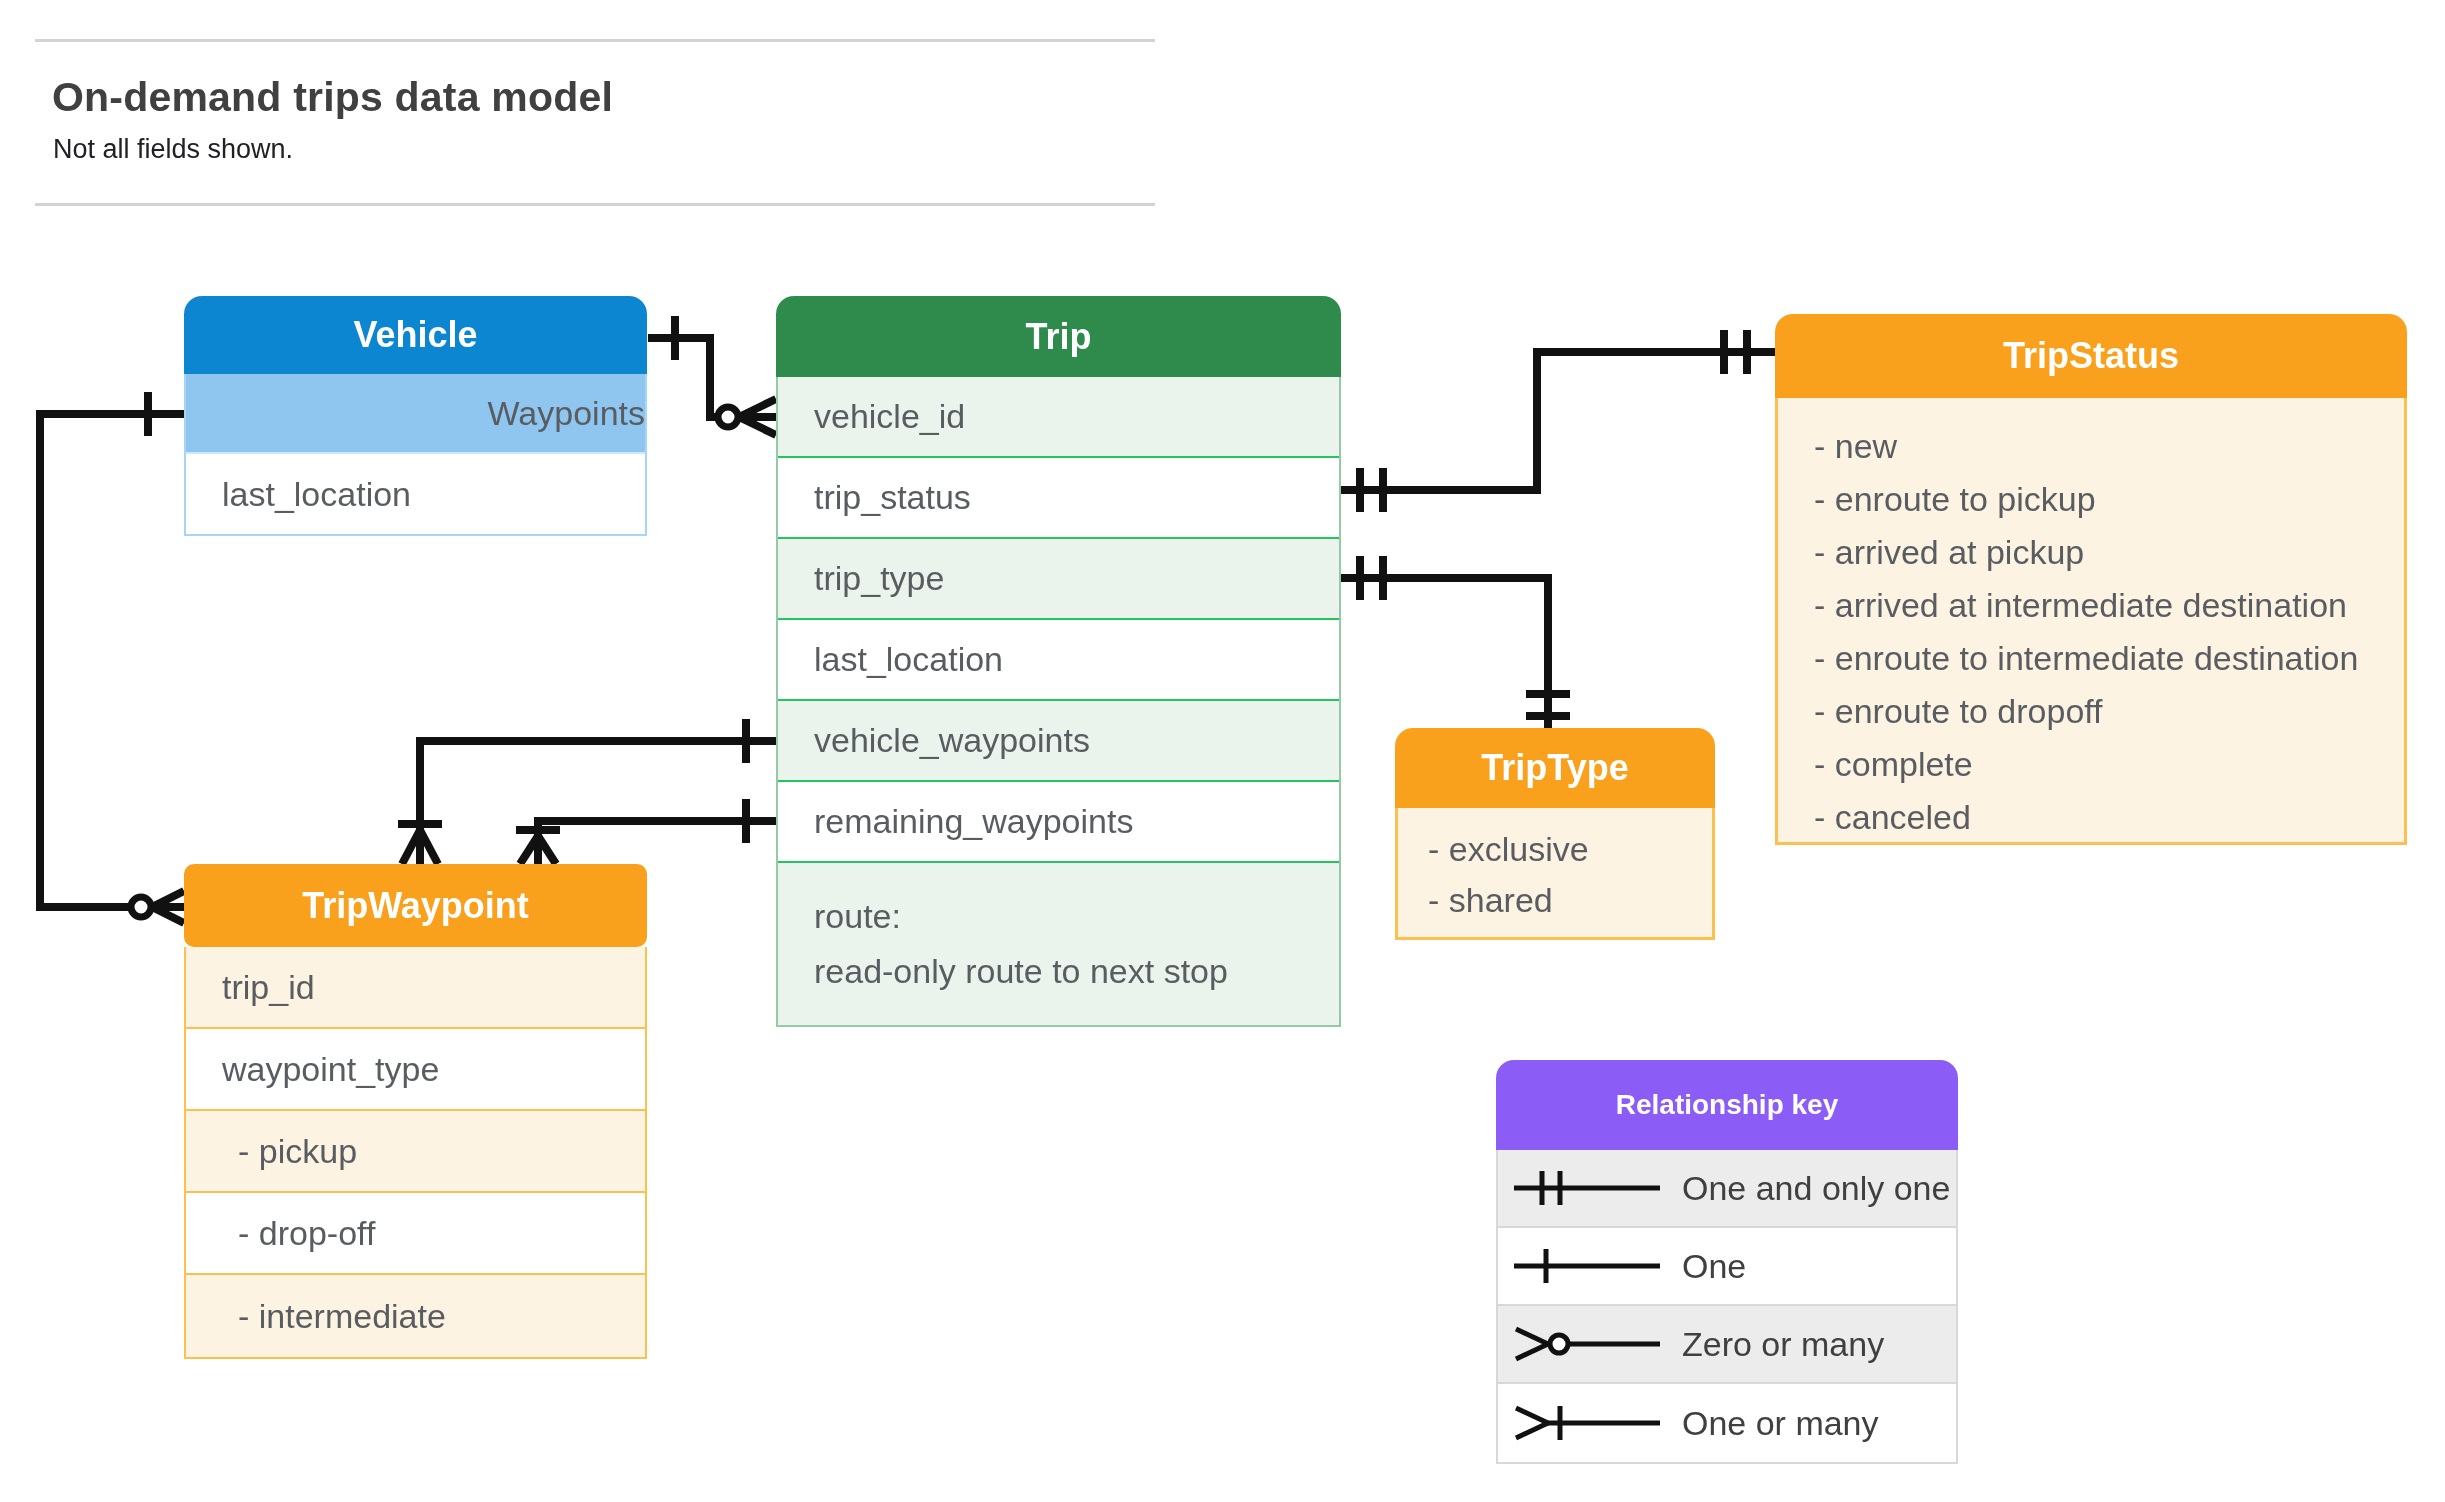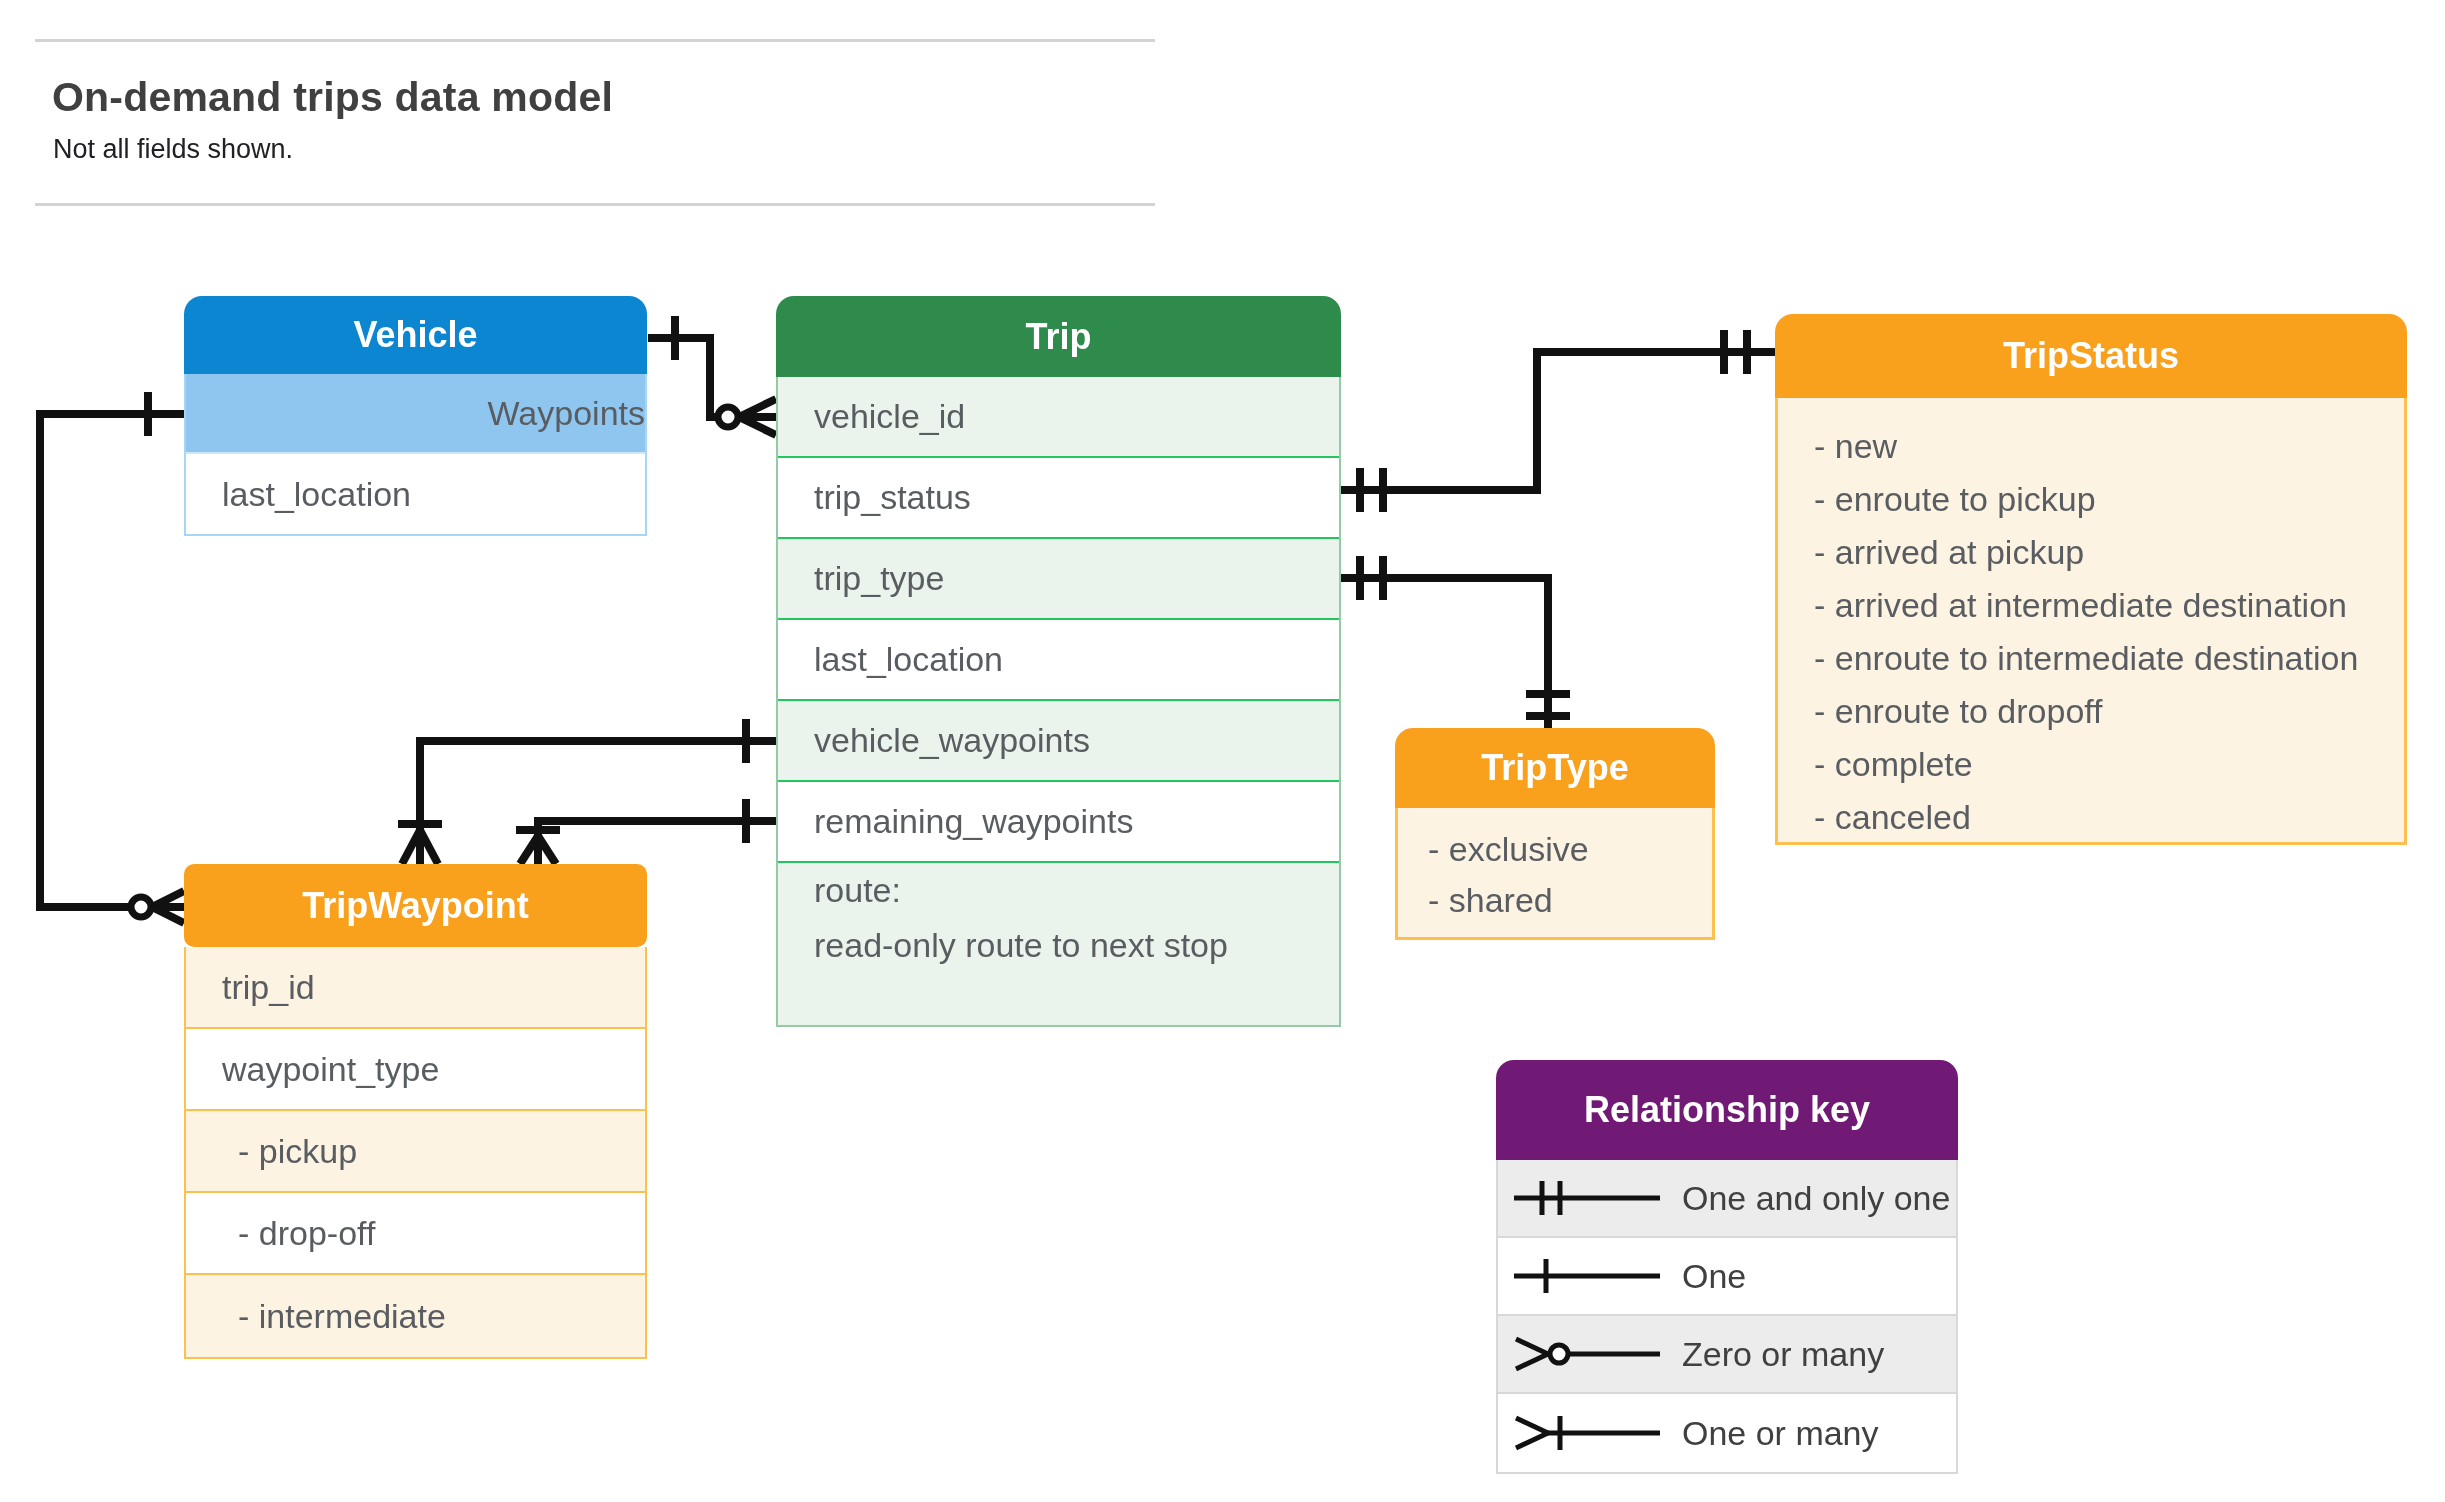--- a/index.html
+++ b/index.html
@@ -27,34 +27,34 @@
   .bg-blue-tint{background:#8fc6ef;justify-content:flex-end;}
   .vrow{height:80px;border-bottom:2px solid #cfe7fa;}
   .vrow:last-child{border-bottom:none;}
 
   
   .hdr.green{background:#2e8b4b;height:81px;}
   .ebody.green{border:2px solid #96c9a5;border-top:none;}
   .bg-green-tint{background:#eaf3ec;}
   .trow{height:81px;border-bottom:2px solid #22c55e;}
   .trow:last-child{border-bottom:none;}
-  .trow.route{height:162px;flex-direction:column;align-items:flex-start;}
+  .trow.route{height:162px;flex-direction:column;align-items:flex-start;justify-content:center;}
   .trow.route .line{line-height:55px;}
 
   
   .hdr.orange{background:#f9a01c;}
   .ebody.orange{border:3px solid #fbc04d;border-top:none;background:#fdf3e3;}
   .bg-cream{background:#fdf3e3;}
   .wrow{height:82px;border-bottom:2px solid #fbc04d;}
   .wrow:last-child{border-bottom:none;}
   .enum-list{box-sizing:border-box;font-size:34px;color:#595d61;}
   .enum-list .line{display:block;}
 
   
-  .hdr.gray{background:#701a75;height:100px;font-size:36px;}
+  .hdr.gray{background:#8b5cf6;height:90px;font-size:28px;}
   .ebody.gray{border:2px solid #d8d8d8;border-top:none;}
   .krow{height:78px;display:flex;align-items:center;box-sizing:border-box;
     border-bottom:2px solid #d8d8d8;padding-left:14px;font-size:34px;color:#404040;}
   .krow:last-child{border-bottom:none;}
   .bg-gray-tint{background:#ececec;}
   .ksym{width:150px;height:46px;flex:0 0 150px;}
   .klabel{margin-left:20px;}
 </style>
 </head>
 <body>

